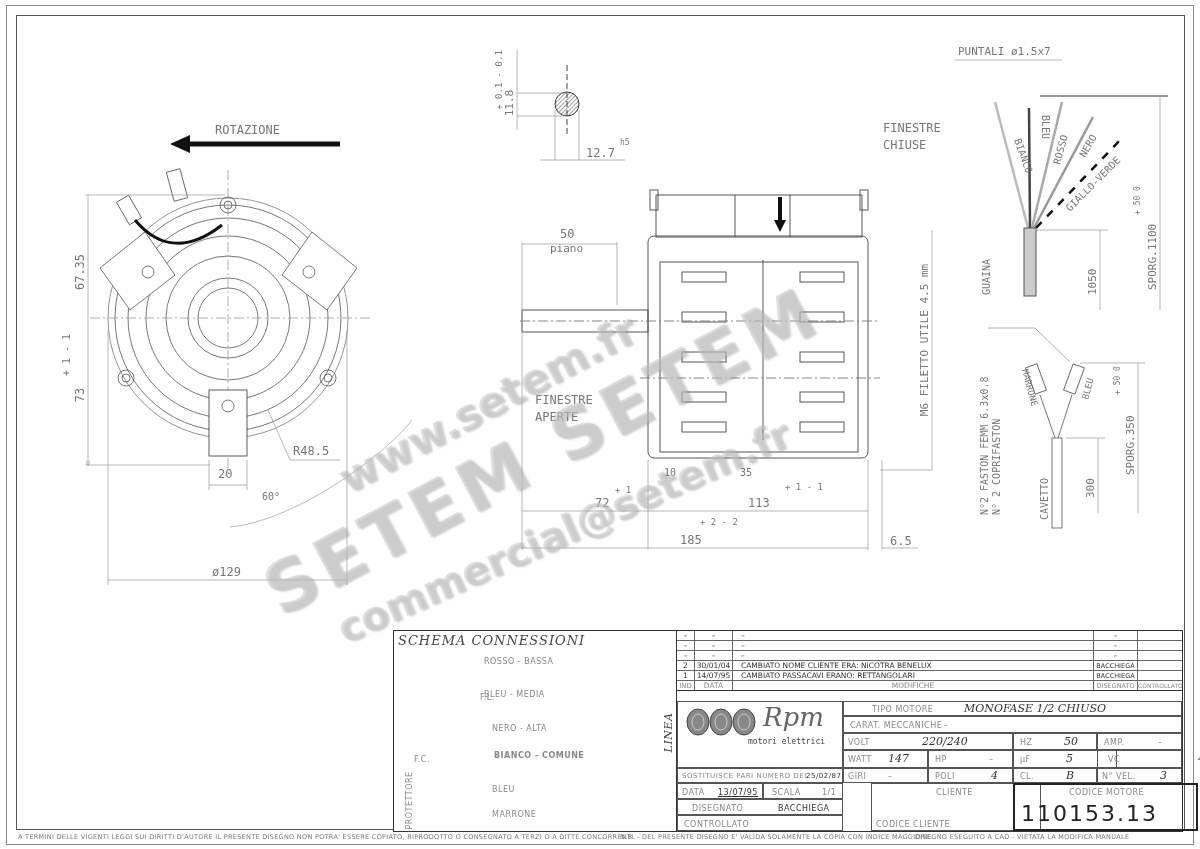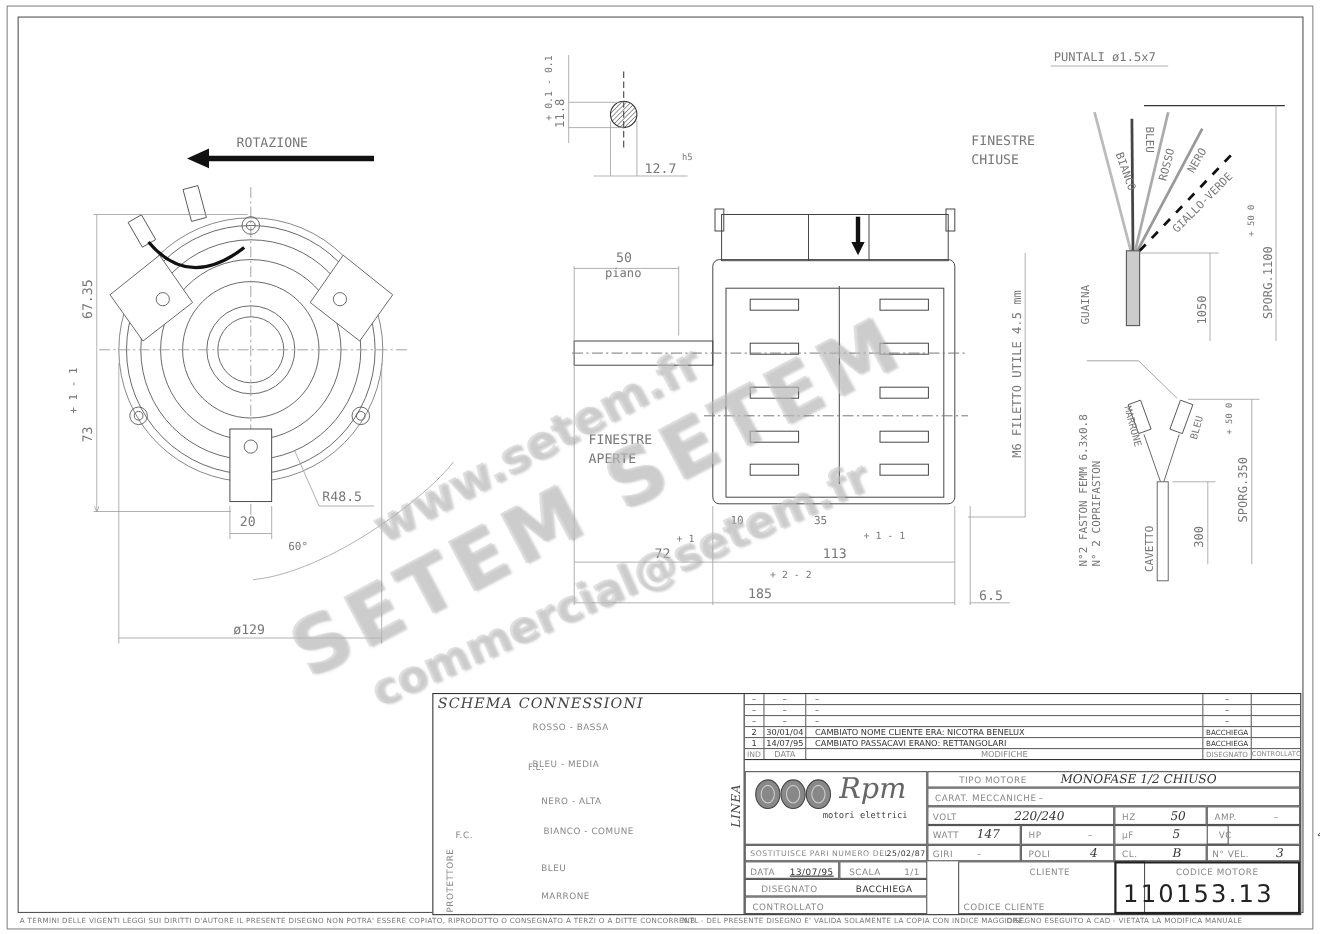--- a/index.html
+++ b/index.html
@@ -267,21 +267,21 @@
 <div class="wm" style="left:330px;top:460px;font-size:42px;transform:rotate(-28deg);">www.setem.fr</div>
 <div class="wm" style="left:250px;top:560px;font-size:70px;transform:rotate(-28deg);letter-spacing:6px;">SETEM SETEM</div>
 <div class="wm" style="left:330px;top:610px;font-size:40px;transform:rotate(-24deg);">commercial@setem.fr</div>
 
 <div class="tb">
   <div class="schema">
     <div class="schema-title">SCHEMA CONNESSIONI</div>
     <div class="lbl" style="left:90px;top:26px;">ROSSO - BASSA</div>
     <div class="lbl" style="left:90px;top:59px;">BLEU - MEDIA</div>
     <div class="lbl" style="left:98px;top:93px;">NERO - ALTA</div>
-    <div class="lbl" style="left:100px;top:120px;">BIANCO - COMUNE</div>
+    <div class="lbl" style="left:100px;top:120px;font-weight:bold;">BIANCO - COMUNE</div>
     <div class="lbl" style="left:98px;top:154px;">BLEU</div>
     <div class="lbl" style="left:98px;top:179px;">MARRONE</div>
     <div class="lbl" style="left:46px;top:62px;margin-left:40px;">F.L.</div>
     <div class="lbl" style="left:20px;top:124px;">F.C.</div>
     <div class="lbl" style="left:-14px;top:165px;transform:rotate(-90deg);transform-origin:center;">PROTETTORE</div>
     <div class="lbl" style="left:255px;top:95px;transform:rotate(-90deg);font-family:'DejaVu Serif',serif;font-style:italic;font-size:11px;color:#444;">LINEA</div>
   </div>
 
   <div class="mods">
     <div class="row" style="top:0;">
@@ -413,21 +413,21 @@
       <div class="lbl" style="left:14px;top:4px;">DISEGNATO</div>
       <div class="lbl" style="left:100px;top:4px;color:#333;">BACCHIEGA</div>
     </div>
     <div class="box" style="left:0;top:114px;width:166px;height:16px;">
       <div class="lbl" style="left:6px;top:4px;">CONTROLLATO</div>
     </div>
     <div class="box" style="left:166px;top:82px;width:170px;height:48px;margin-left:28px;">
       <div class="lbl" style="left:64px;top:4px;">CLIENTE</div>
       <div class="lbl" style="left:4px;top:36px;">CODICE CLIENTE</div>
     </div>
-    <div class="box" style="left:336px;top:82px;width:169px;height:48px;border:2px solid #222;">
+    <div class="box" style="left:336px;top:82px;width:185px;height:48px;border:2px solid #222;">
       <div class="lbl" style="left:54px;top:3px;">CODICE MOTORE</div>
       <div class="code" style="left:6px;top:16px;text-align:center;">110153.13</div>
     </div>
   </div>
 </div>
 
 <div class="footer" style="left:18px;">A TERMINI DELLE VIGENTI LEGGI SUI DIRITTI D'AUTORE IL PRESENTE DISEGNO NON POTRA' ESSERE COPIATO, RIPRODOTTO O CONSEGNATO A TERZI O A DITTE CONCORRENTI.</div>
 <div class="footer" style="left:620px;">N.B. - DEL PRESENTE DISEGNO E' VALIDA SOLAMENTE LA COPIA CON INDICE MAGGIORE.</div>
 <div class="footer" style="left:915px;">DISEGNO ESEGUITO A CAD - VIETATA LA MODIFICA MANUALE</div>
 

